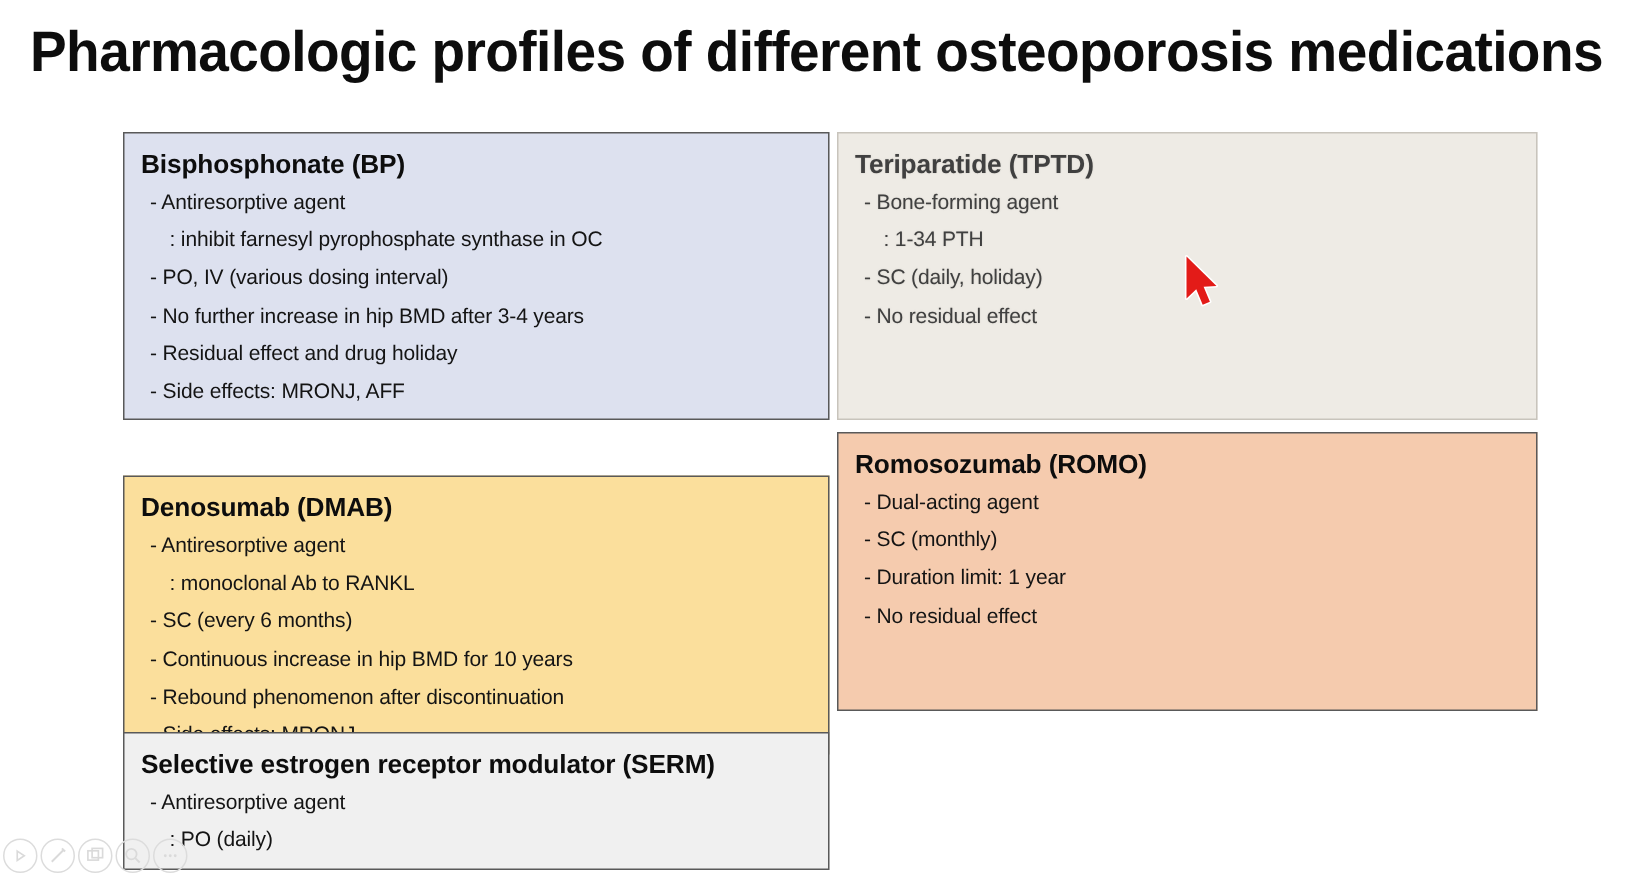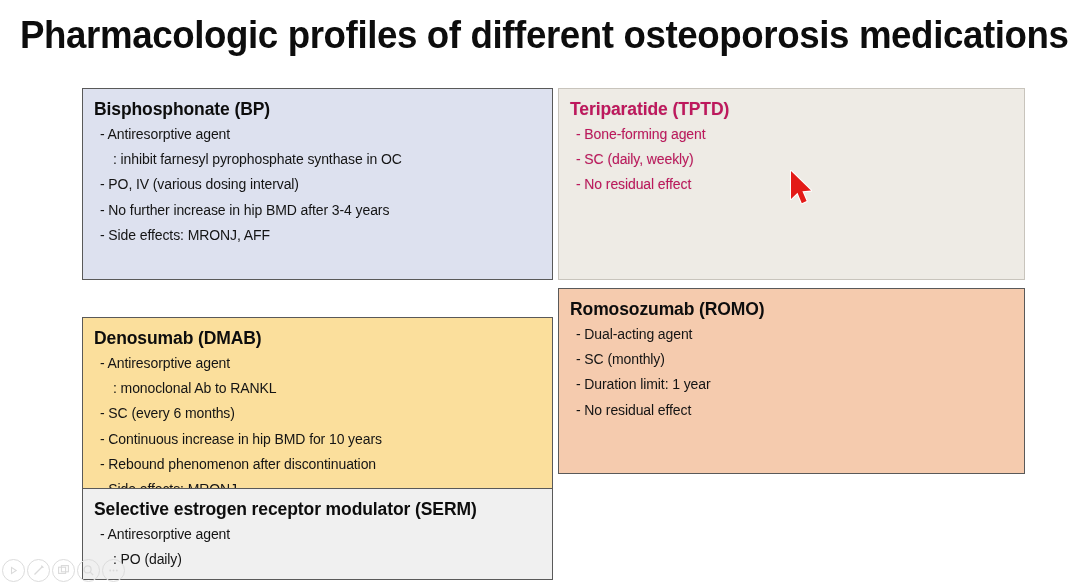--- a/index.html
+++ b/index.html
@@ -76,21 +76,21 @@
   #card-dmab { left: 82px;  top: 288px; width: 471px; height: 186px; background: #fbdf9c; margin-top: 29px; }
   #card-romo { left: 558px; top: 288px; width: 467px; height: 186px; background: #f5cbae; }
   #card-serm { left: 82px;  top: 488px; width: 471px; height: 92px;  background: #f0f0f0; }
 
   
   .card.faded {
     border-color: #c8c4bc;
   }
   .card.faded .card-title,
   .card.faded .card-line {
-    color: #be185d;
+    color: #404040;
     text-shadow: 0 0 1px rgba(170,165,157,0.55);
   }
   .card.faded .card-title { font-weight: bold; }
 
   
   .cursor {
     position: absolute;
     left: 789px;
     top: 170px;
     width: 26px;
@@ -128,27 +128,29 @@
 <div class="slide-title">Pharmacologic profiles of different osteoporosis medications</div>
 
 <div class="card-grid">
 
   <div class="card" id="card-bp">
     <div class="card-title">Bisphosphonate (BP)</div>
     <div class="card-line indent-dash">- Antiresorptive agent</div>
     <div class="card-line indent-colon">: inhibit farnesyl pyrophosphate synthase in OC</div>
     <div class="card-line indent-dash">- PO, IV (various dosing interval)</div>
     <div class="card-line indent-dash">- No further increase in hip BMD after 3-4 years</div>
+    <div class="card-line indent-dash">- Residual effect and drug holiday</div>
     <div class="card-line indent-dash">- Side effects: MRONJ, AFF</div>
   </div>
 
   <div class="card faded" id="card-tptd">
     <div class="card-title">Teriparatide (TPTD)</div>
     <div class="card-line indent-dash">- Bone-forming agent</div>
-    <div class="card-line indent-dash">- SC (daily, weekly)</div>
+    <div class="card-line indent-colon">: 1-34 PTH</div>
+    <div class="card-line indent-dash">- SC (daily, holiday)</div>
     <div class="card-line indent-dash">- No residual effect</div>
   </div>
 
   <div class="card" id="card-dmab">
     <div class="card-title">Denosumab (DMAB)</div>
     <div class="card-line indent-dash">- Antiresorptive agent</div>
     <div class="card-line indent-colon">: monoclonal Ab to RANKL</div>
     <div class="card-line indent-dash">- SC (every 6 months)</div>
     <div class="card-line indent-dash">- Continuous increase in hip BMD for 10 years</div>
     <div class="card-line indent-dash">- Rebound phenomenon after discontinuation</div>

